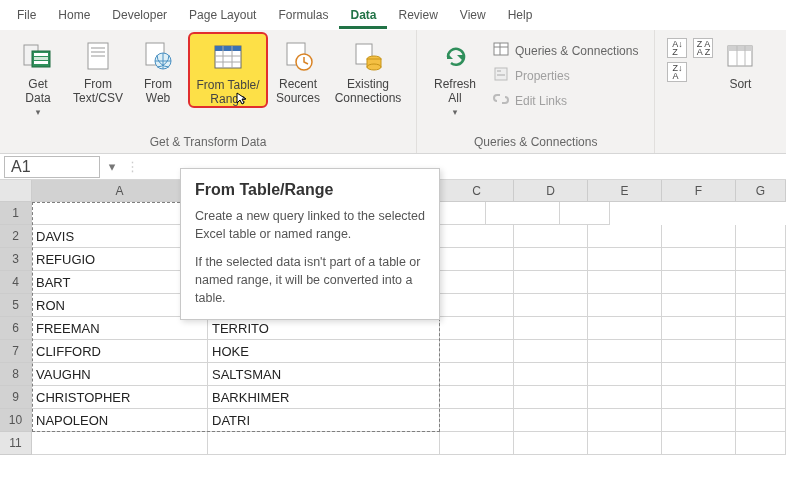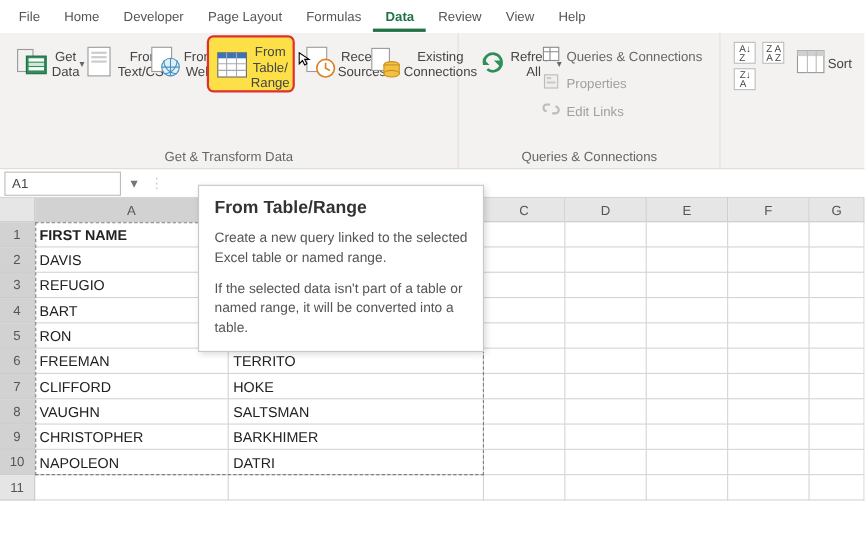--- a/index.html
+++ b/index.html
@@ -6,33 +6,33 @@
   body { font-family: "Segoe UI", Arial, sans-serif; font-size: 13px; background: #ffffff; color: #444; width: 786px; height: 503px; overflow: hidden; user-select: none; }
   
   .tabs { display: flex; align-items: center; height: 30px; padding: 0 6px; background: #fff; }
   .tab { padding: 6px 11px 4px 11px; color: #555; cursor: pointer; border-bottom: 3px solid transparent; font-size: 12px; }
   .tab.active { font-weight: 600; color: #217346; border-bottom-color: #217346; }
   
   .ribbon { background: #f3f2f1; border-bottom: 1px solid #d6d6d6; height: 124px; display: flex; }
   .ribbon-group { display: flex; flex-direction: column; align-items: stretch; border-right: 1px solid #e1dfdd; padding: 2px 8px 0 8px; }
   .ribbon-group-body { display: flex; align-items: flex-start; flex: 1; }
   .ribbon-group-label { text-align: center; font-size: 12px; color: #666; padding: 3px 0 4px 0; }
-  .big-btn { display: flex; align-items: center; justify-content: flex-start; width: 60px; padding: 6px 4px 0 4px; text-align: center; font-size: 12px; line-height: 14px; color: #444; cursor: pointer; border: 1px solid transparent; }
+  .big-btn { display: flex; flex-direction: column; align-items: center; justify-content: flex-start; width: 60px; padding: 6px 4px 0 4px; text-align: center; font-size: 12px; line-height: 14px; color: #444; cursor: pointer; border: 1px solid transparent; }
   .big-btn .icon-slot { width: 34px; height: 34px; display: flex; align-items: center; justify-content: center; margin-bottom: 4px; }
   .big-btn.wide { width: 80px; }
   .big-btn.highlight { border: 2px solid #e12e2e; border-radius: 6px; background: #fde047; }
   .side-col { display: flex; flex-direction: column; justify-content: flex-start; padding: 6px 4px; font-size: 12px; color: #666; }
   .side-row { display: flex; align-items: center; gap: 6px; padding: 3px 4px; cursor: pointer; }
   .side-row.disabled { color: #a0a0a0; cursor: default; }
   .sort-col { display:flex; flex-direction:column; padding:6px 4px; gap:4px; }
   .sort-row { display:flex; gap:6px; }
   .mini-icon { width:20px; height:20px; border:1px solid #bbb; display:flex; align-items:center; justify-content:center; font-size:10px; background:#fff; cursor:pointer;}
   
   .name-strip { display: flex; align-items: center; height: 26px; border-bottom: 1px solid #d6d6d6; background:#fff; }
-  .name-box { width: 106px; height: 22px; margin: 0 4px; border: 1px solid #bcbcbc; display:flex; align-items:center; padding: 0 6px; font-size:12px; color:#444; }
+  .name-box { width: 96px; height: 22px; margin: 0 4px; border: 1px solid #bcbcbc; display:flex; align-items:center; padding: 0 6px; font-size:16px; color:#444; }
   .name-dd { width:16px; text-align:center; color:#777; margin-right:6px; cursor:pointer;}
   
   .grid { position: relative; }
   .col-headers { display:flex; position:relative; }
   .corner { width:32px; height:22px; background:#e6e6e6; border-right:1px solid #ccc; border-bottom:1px solid #ccc; }
   .ch { height:22px; background:#e6e6e6; border-right:1px solid #ccc; border-bottom:1px solid #ccc; display:flex; align-items:center; justify-content:center; font-size:12px; color:#555; }
   .row-headers { position:absolute; left:0; top:22px; }
   .rh { width:32px; height:23px; background:#e5e5e5; border-right:1px solid #ccc; border-bottom:1px solid #ccc; display:flex; align-items:center; justify-content:center; font-size:12px; color:#555; }
   .cells { position:absolute; left:32px; top:22px; }
   .cell-row { display:flex; }
@@ -250,21 +250,20 @@
       <div class="rh sel">5</div>
       <div class="rh sel">6</div>
       <div class="rh sel">7</div>
       <div class="rh sel">8</div>
       <div class="rh sel">9</div>
       <div class="rh sel">10</div>
       <div class="rh">11</div>
     </div>
   <div class="cells" id="cells">
       <div class="cell-row">
-        <div class="cell wA bold">FIRST NAME</div>
         <div class="cell wB"></div>
         <div class="cell wC"></div>
         <div class="cell wD"></div>
         <div class="cell wE"></div>
         <div class="cell wF"></div>
         <div class="cell wG"></div>
       </div>
       <div class="cell-row">
         <div class="cell wA">DAVIS</div>
         <div class="cell wB"></div>

